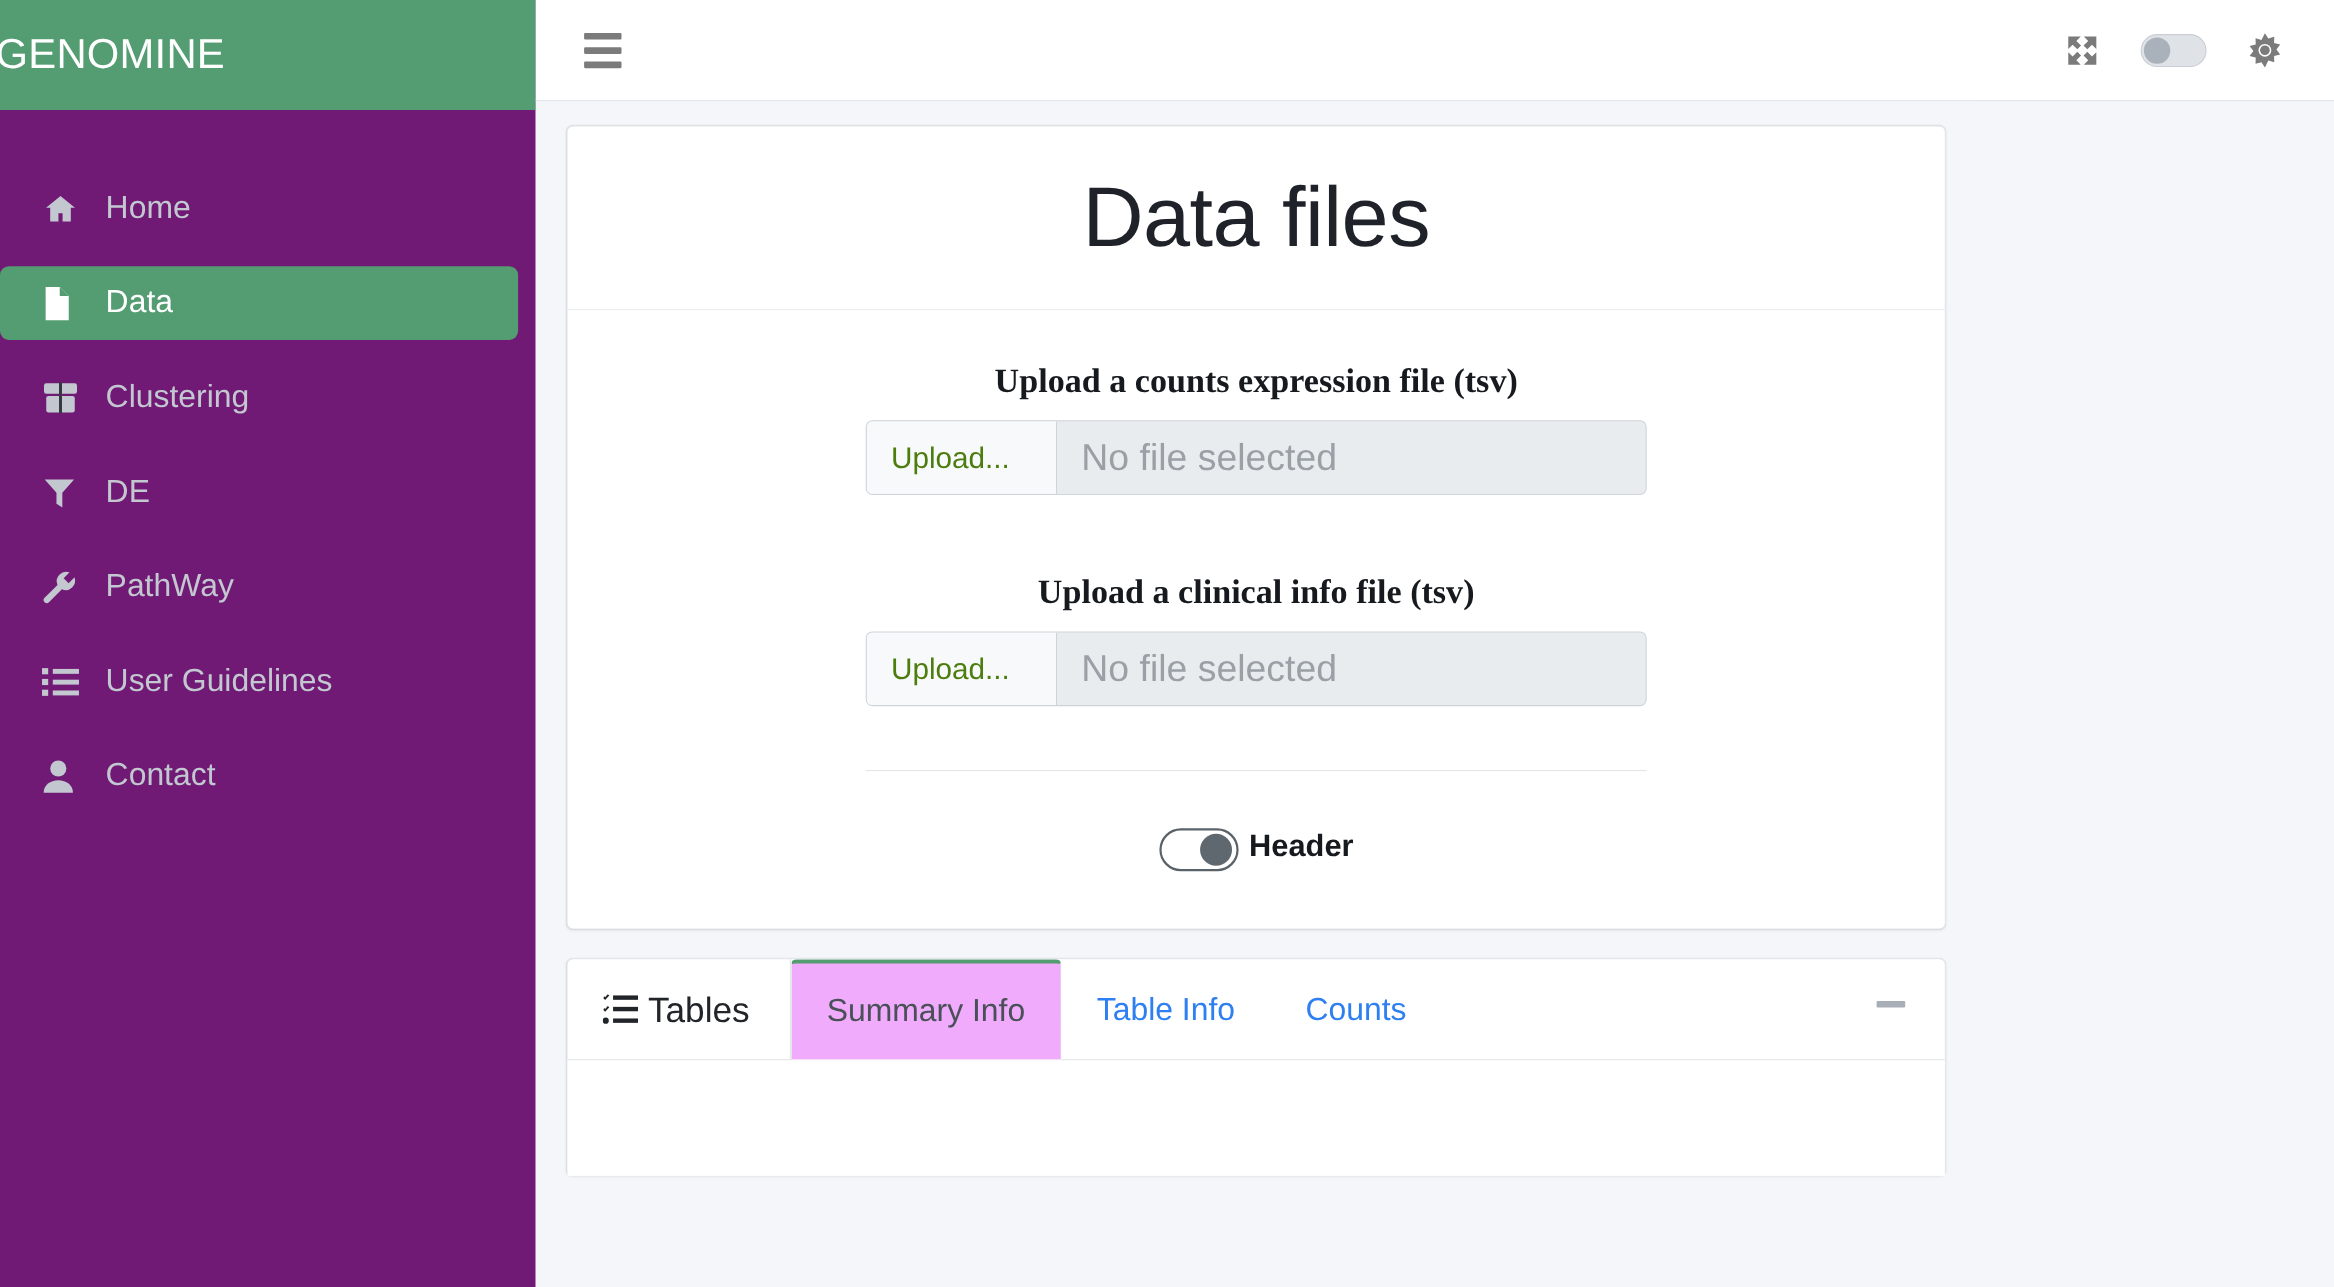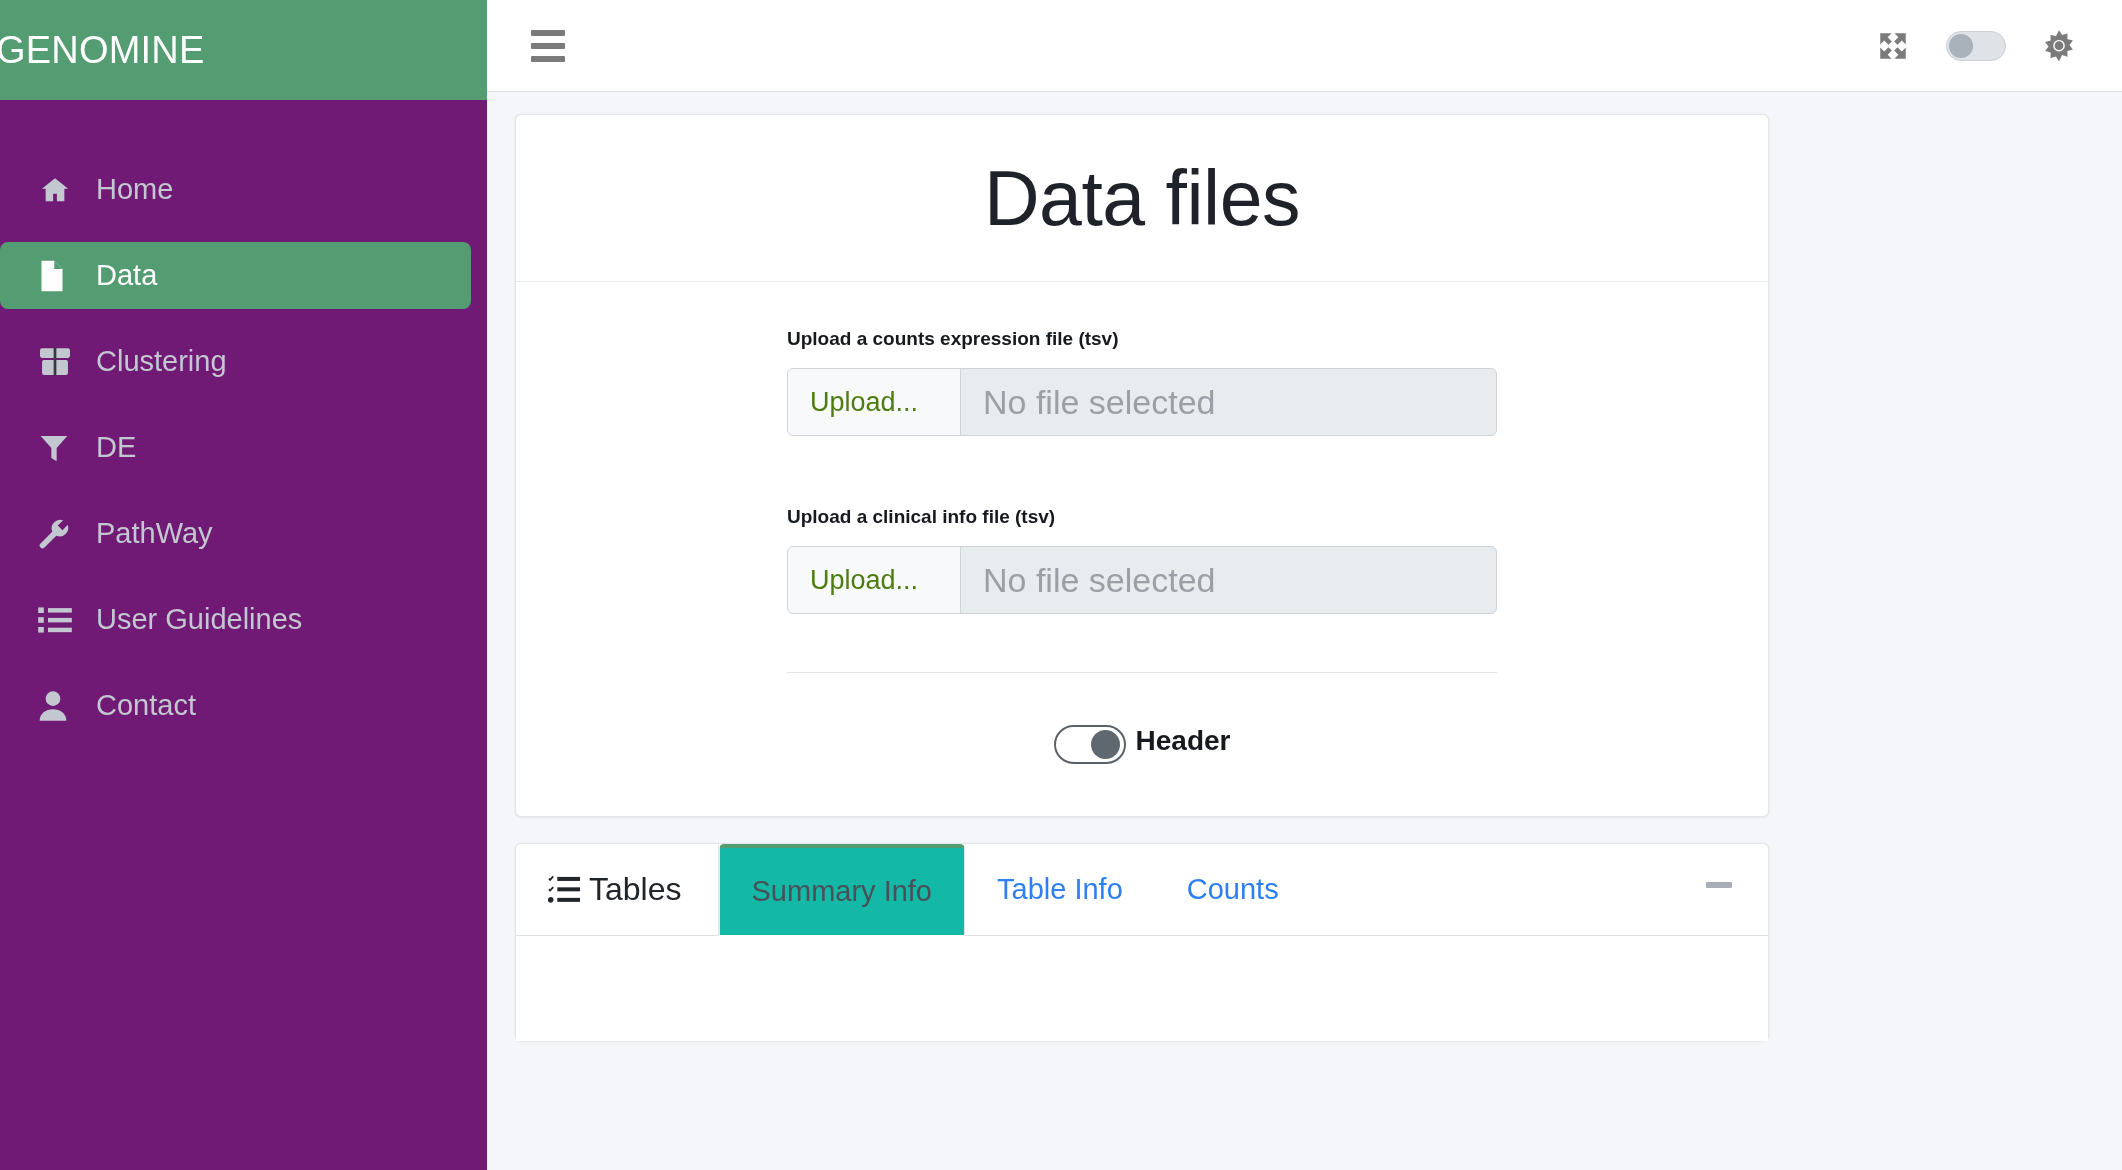--- a/index.html
+++ b/index.html
@@ -161,25 +161,27 @@
     color: #1f2329;
     letter-spacing: -0.5px;
   }
 
   .card-body {
     padding: 46px 0 52px 0;
   }
 
   .field-block { margin-bottom: 10px; }
   .field-label {
-    font-size: 19px;
+    text-align: center;
+    font-size: 31px;
     font-weight: 700;
     color: #16191d;
     width: 710px;
     margin: 0 auto 18px auto;
+    font-family: Liberation Serif, serif;
   }
   .field-label.second { margin-top: 70px; }
 
   .file-input {
     width: 710px;
     height: 68px;
     margin: 0 auto;
     display: flex;
     border: 1px solid #ced4da;
     border-radius: 6px;
@@ -249,21 +251,21 @@
     margin-top: 26px;
     background: #ffffff;
     border: 1px solid #e3e6ea;
     border-radius: 6px;
     box-shadow: 0 0 1px rgba(0,0,0,.10), 0 1px 3px rgba(0,0,0,.06);
     height: 198px;
     position: relative;
   }
   .tabs-bar {
     display: flex;
-    align-items: center;
+    align-items: flex-start;
     height: 92px;
     border-bottom: 1px solid #dee2e6;
     padding-left: 0;
   }
   .tabs-title {
     display: flex;
     align-items: center;
     gap: 9px;
     height: 92px;
     padding: 0 36px 0 32px;
@@ -277,21 +279,21 @@
     height: 92px;
     display: flex;
     align-items: center;
     padding: 0 32px;
     font-size: 29px;
     cursor: pointer;
     color: #2e80f2;
   }
   .tab.active {
     color: #495057;
-    background: #14b8a6;
+    background: #f0abfc;
     border-top: 4px solid #549c71;
     border-left: 1px solid #e3e6ea;
     border-right: 1px solid #e3e6ea;
     border-bottom: 1px solid #ffffff;
     margin-bottom: -1px;
     border-radius: 5px 5px 0 0;
   }
   .collapse-btn {
     position: absolute;
     top: 38px; right: 36px;

